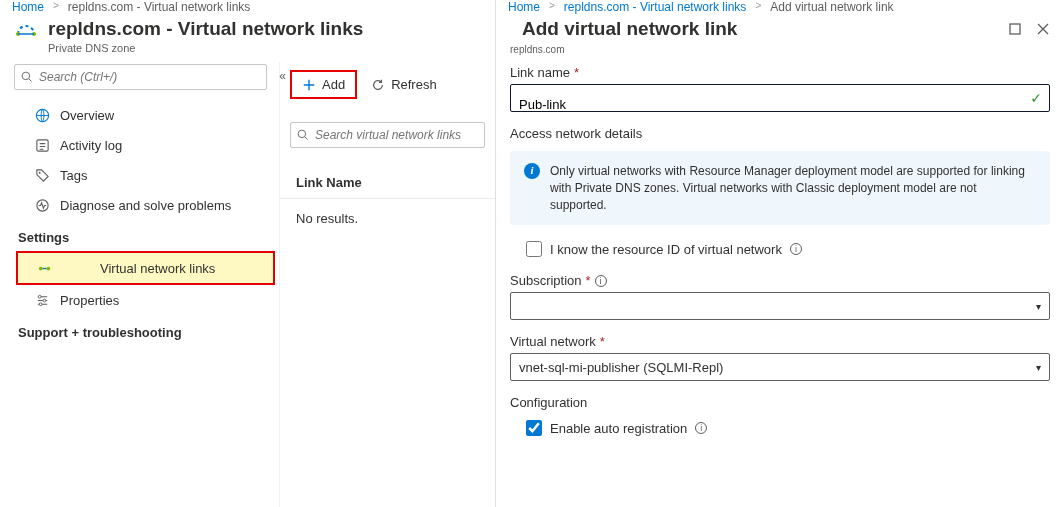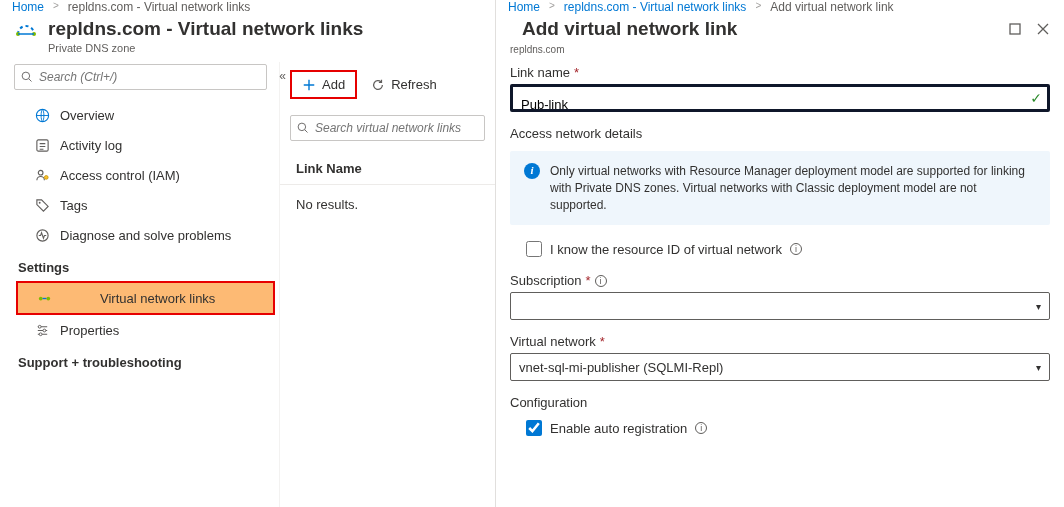--- a/index.html
+++ b/index.html
@@ -13,44 +13,44 @@
     .resource-header { display: flex; align-items: flex-start; padding: 4px 14px 8px 14px; gap: 10px; }
     .resource-icon { width: 24px; height: 24px; flex-shrink: 0; margin-top: 4px; }
     .resource-title { font-size: 19px; font-weight: 600; color: #323130; }
     .resource-subtitle { font-size: 11px; color: #605e5c; margin-top: 2px; }
     .sidebar-area { display: flex; flex: 1; }
     .sidebar { width: 280px; border-right: 1px solid #f3f2f1; padding: 0 4px 0 0; }
     .searchbox { margin: 2px 8px 10px 14px; height: 26px; border: 1px solid #c8c6c4; border-radius: 2px; display: flex; align-items: center; padding: 0 6px; gap: 6px; position: relative; }
     .searchbox input { border: none; outline: none; flex: 1; font-size: 12px; font-style: italic; color: #605e5c; background: transparent; }
     .collapse-chev { position: absolute; right: -20px; top: 4px; color: #605e5c; font-size: 12px; cursor: pointer; }
     .nav-item { display: flex; align-items: center; gap: 10px; padding: 7px 10px 7px 18px; cursor: pointer; font-size: 13px; color: #323130; margin-left: 16px; }
-    .nav-item.active { background: #fdba74; gap: 48px; }
+    .nav-item.active { background: #fef9c3; gap: 48px; }
     .nav-icon { width: 16px; height: 16px; flex-shrink: 0; display: flex; align-items: center; justify-content: center; }
     .nav-section { padding: 10px 10px 6px 18px; font-weight: 600; font-size: 13px; color: #323130; }
     .content-area { flex: 1; padding: 4px 0 0 0; }
     .toolbar { display: flex; align-items: center; gap: 4px; padding: 4px 10px 8px 10px; }
     .tb-btn { display: flex; align-items: center; gap: 6px; padding: 5px 10px; cursor: pointer; font-size: 13px; color: #323130; background: transparent; border: none; }
     .tb-btn.highlighted { border: 2px solid #e60000; }
     .nav-item.highlighted { border: 2px solid #e60000; }
-    .filter-box { margin: 8px 10px; height: 26px; border: 1px solid #c8c6c4; border-radius: 2px; display: flex; align-items: center; padding: 0 6px; gap: 6px; }
+    .filter-box { margin: 15px 10px; height: 26px; border: 1px solid #c8c6c4; border-radius: 2px; display: flex; align-items: center; padding: 0 6px; gap: 6px; }
     .filter-box input { border: none; outline: none; flex: 1; font-size: 12px; font-style: italic; color: #605e5c; background: transparent; }
     .table-header { padding: 12px 16px 8px 16px; font-weight: 600; font-size: 13px; border-bottom: 1px solid #edebe9; }
     .no-results { padding: 12px 16px; font-size: 13px; color: #323130; }
     
     .rp-header { display: flex; align-items: center; justify-content: space-between; padding: 4px 12px 2px 12px; }
     .rp-title { font-size: 19px; font-weight: 600; padding: 0 14px 0 14px; }
     .rp-sub { font-size: 10px; color: #605e5c; padding: 2px 14px 10px 14px; }
     .rp-controls { display: flex; gap: 10px; color: #605e5c; }
     .rp-controls span { cursor: pointer; width: 18px; height: 18px; display: flex; align-items: center; justify-content: center; }
     .rp-body { padding: 0 14px; overflow-y: auto; flex: 1; }
     .label { font-size: 13px; color: #323130; margin-bottom: 4px; display: flex; align-items: center; gap: 4px; }
     .req { color: #a4262c; }
     .info-i { width: 12px; height: 12px; border: 1px solid #605e5c; border-radius: 50%; display: inline-flex; align-items: center; justify-content: center; font-size: 9px; color: #605e5c; }
     .input-wrap { position: relative; margin-bottom: 14px; }
-    .input-wrap input { width: 100%; height: 28px; border: 3px solid #0f172a; border-radius: 2px; padding: 12px 28px 0 8px; font-size: 13px; }
+    .input-wrap input { width: 100%; height: 28px; border: 1px solid #0f172a; border-radius: 2px; padding: 12px 28px 0 8px; font-size: 13px; }
     .input-check { position: absolute; right: 8px; top: 50%; transform: translateY(-50%); color: #2a8a2a; font-size: 14px; }
     .section-title { font-size: 13px; color: #323130; margin: 6px 0 10px 0; }
     .infobox { background: #eff6fc; border-radius: 2px; padding: 12px 14px; display: flex; gap: 10px; margin-bottom: 16px; font-size: 12px; color: #323130; line-height: 1.4; }
     .infobox .info-icon-big { width: 16px; height: 16px; background: #0078d4; border-radius: 50%; color: #fff; display: flex; align-items: center; justify-content: center; font-size: 11px; font-weight: bold; flex-shrink: 0; font-style: italic; font-family: Georgia, serif; }
     .checkbox-row { display: flex; align-items: center; gap: 8px; margin-bottom: 16px; font-size: 13px; margin-left: 16px; }
     .checkbox-row input[type="checkbox"] { width: 16px; height: 16px; accent-color: #0078d4; }
     .select { width: 100%; height: 28px; border: 1px solid #605e5c; border-radius: 2px; padding: 0 8px; font-size: 13px; display: flex; align-items: center; justify-content: space-between; cursor: pointer; margin-bottom: 14px; background: #fff; }
     .select .chev { font-size: 10px; color: #323130; }
     svg { display: block; }
   </style>
@@ -102,30 +102,20 @@
         <span>Overview</span>
       </div>
       <div class="nav-item">
         <span class="nav-icon">
             <svg width="15" height="15" viewBox="0 0 16 16">
               <rect x="2" y="2" width="12" height="12" rx="1.5" fill="none" stroke="#605e5c" stroke-width="1.2"></rect>
               <path d="M5 6h6M5 9h6M5 12h4" stroke="#605e5c" stroke-width="1.2"></path>
             </svg>
           </span>
         <span>Activity log</span>
-      </div>
-      <div class="nav-item">
-        <span class="nav-icon">
-            <svg width="15" height="15" viewBox="0 0 16 16">
-              <circle cx="6" cy="5" r="2.5" fill="none" stroke="#605e5c" stroke-width="1.2"></circle>
-              <path d="M2 13c0-2.5 2-4 4-4s4 1.5 4 4" fill="none" stroke="#605e5c" stroke-width="1.2"></path>
-              <circle cx="12" cy="10" r="2" fill="#fbc02d" stroke="#c09000" stroke-width="0.8"></circle>
-            </svg>
-          </span>
-        <span>Access control (IAM)</span>
       </div>
       <div class="nav-item">
         <span class="nav-icon">
             <svg width="15" height="15" viewBox="0 0 16 16">
               <path d="M2 2h5l7 7-5 5-7-7z" fill="none" stroke="#605e5c" stroke-width="1.2"></path>
               <circle cx="5" cy="5" r="1" fill="#605e5c"></circle>
             </svg>
           </span>
         <span>Tags</span>
       </div>

